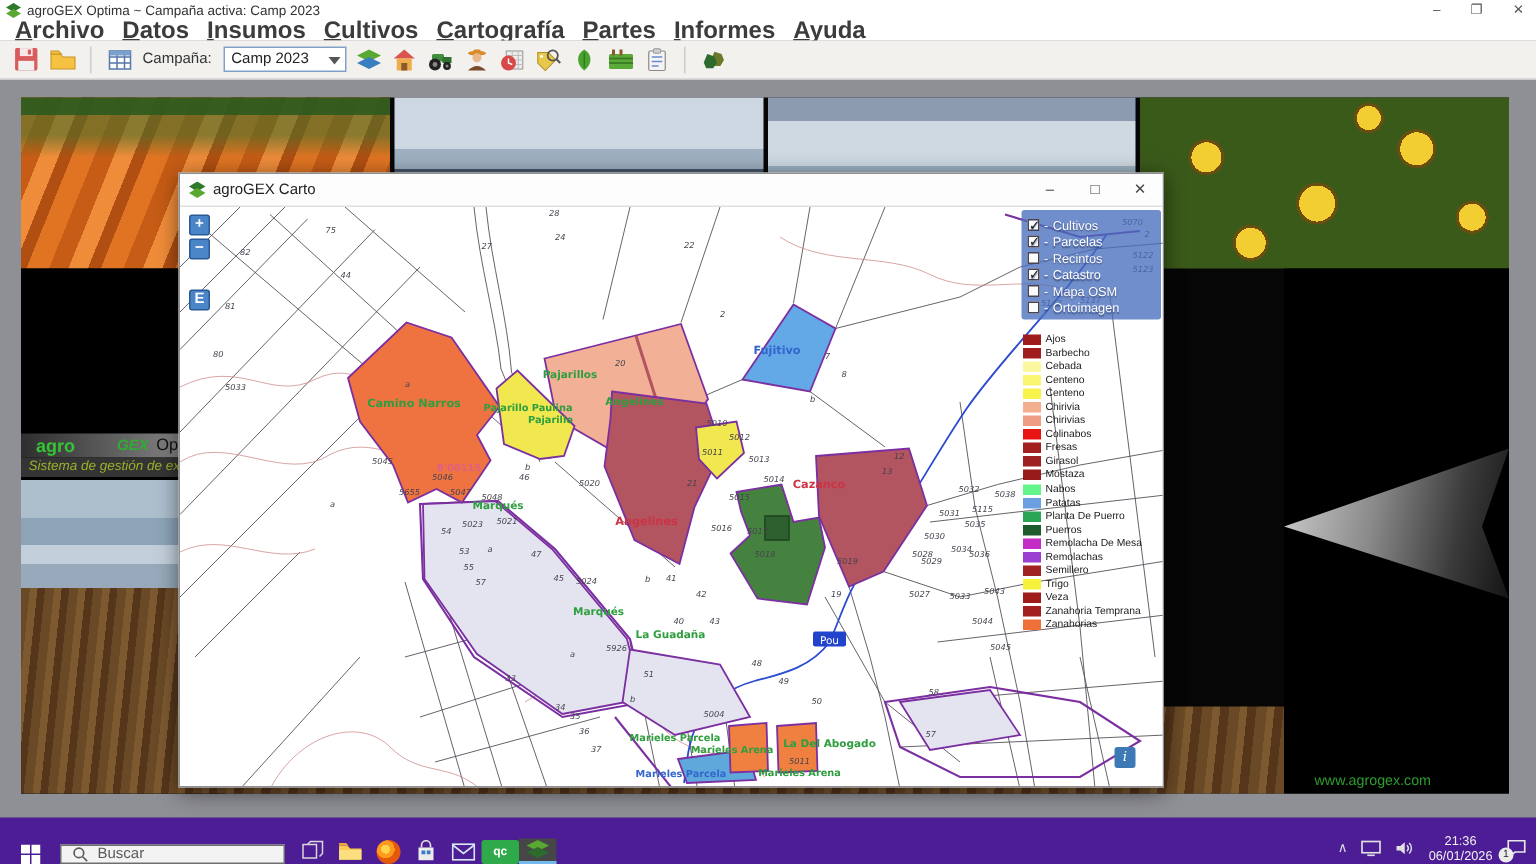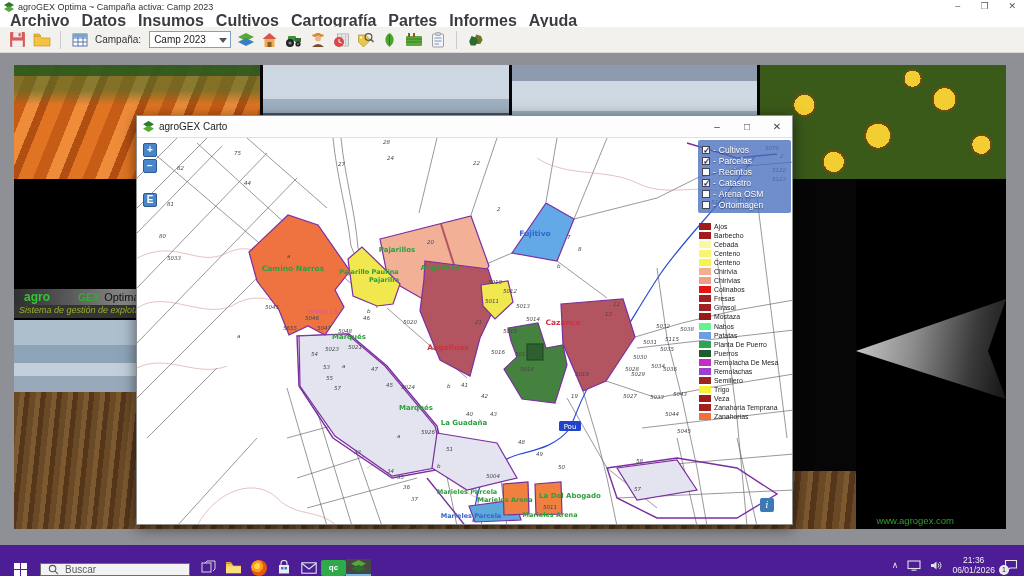--- a/index.html
+++ b/index.html
@@ -270,21 +270,21 @@
         <div class="sea"></div>
         <div class="soil-left"></div>
       </div>
       <div class="right-col">
         <div class="swoosh"></div>
       </div>
       <div class="bottom-soil"></div>
       <div class="website">www.agrogex.com</div>
     </div>
 
-    <div class="map-window" style="left:136px;top:62px;">
+    <div class="map-window" style="left:119px;top:62px;">
       <div class="map-titlebar">
         <svg width="11" height="11" viewBox="0 0 10 10">
           <polygon points="5,0 10,3 5,6 0,3" fill="#2d7a2d"></polygon>
           <polygon points="5,4 10,7 5,10 0,7" fill="#58a832"></polygon>
         </svg>
         <span>agroGEX Carto</span>
         <div class="map-controls">
           <span>–</span>
           <span>□</span>
           <span>✕</span>
@@ -524,21 +524,21 @@
 
             <div class="lp-row">
               <span class="lp-check checked"></span>
               <span>-</span>
               <span>Catastro</span>
             </div>
 
             <div class="lp-row">
               <span class="lp-check"></span>
               <span>-</span>
-              <span>Arena OSM</span>
+              <span>Mapa OSM</span>
             </div>
 
             <div class="lp-row">
               <span class="lp-check"></span>
               <span>-</span>
               <span>Ortoimagen</span>
             </div>
           </div>
 
         <div class="legend">

